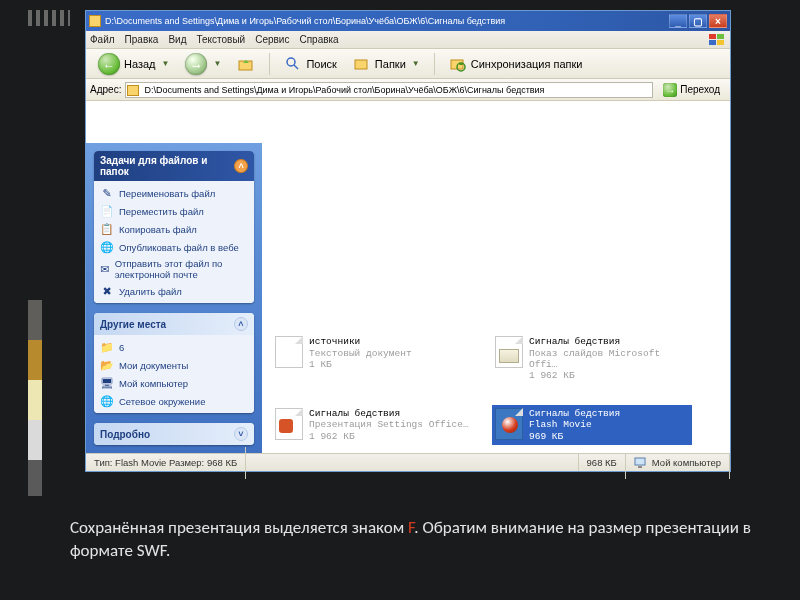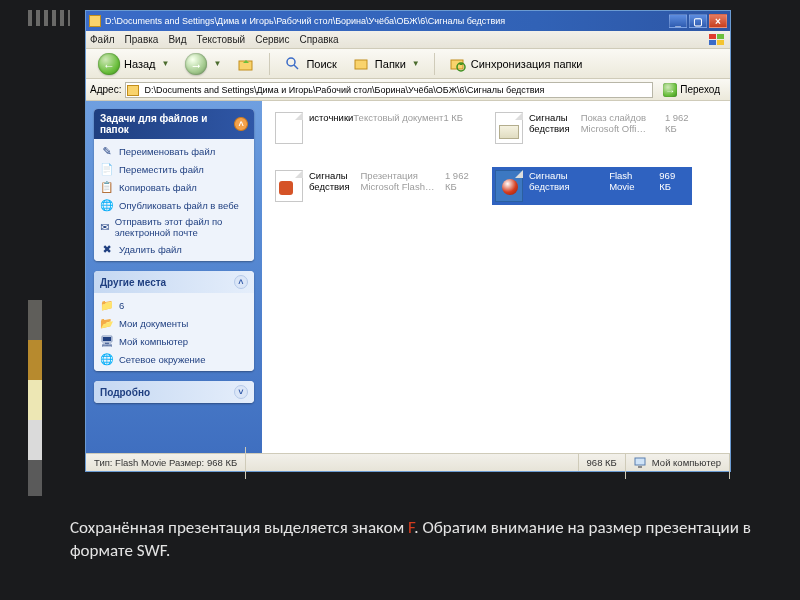--- a/index.html
+++ b/index.html
@@ -23,41 +23,41 @@
   .navcircle.fwd{ filter: grayscale(60%) brightness(1.15);}
   .sep { width:1px; height:22px; background:#cfcbb9; margin:0 4px;}
   .ticon { width:18px; height:18px; display:flex; align-items:center; justify-content:center; }
   .caret { font-size:8px; color:#4a6b2d; margin-left:2px; }
   .addrbar { height:22px; background: linear-gradient(#faf9f4,#ece9db); display:flex; align-items:center; padding:0 4px; gap:4px; border-bottom:1px solid #cfcbb9; font-size:10px;}
   .addrbar input { flex:1; height:16px; border:1px solid #b8b6a7; font-size:9px; padding:0 16px 0 18px; background:#fff; }
   .addr-wrap{ position:relative; flex:1; display:flex; }
   .addr-ico{position:absolute; left:2px; top:3px; width:12px; height:11px; background:#f9d36c; border:1px solid #c28e1c;}
   .go-btn { display:flex; align-items:center; gap:3px; padding:1px 5px; border:1px solid transparent; cursor:default;}
   .go-ico{ width:14px; height:14px; border-radius:3px; background:radial-gradient(circle at 35% 30%,#cfe7b8,#6bbf3d 60%,#3d8f1d); color:#fff; font-size:10px; display:flex; align-items:center; justify-content:center; box-shadow:inset 0 0 1px #2c6a13;}
-  .body { flex:1; display:flex; min-height:0; }
+  .body { flex:1; display:flex; min-height:0;align-items:flex-end; }
   .sidepane { width:176px; background: linear-gradient(180deg,#6f9fe0,#5b8ed6 30%,#3f6fc0); padding:8px; display:flex; flex-direction:column; gap:10px; overflow:hidden;}
   .card { background:#e8eef7; border-radius:4px; overflow:hidden; box-shadow:0 1px 2px #0005;}
   .card-h { background:linear-gradient(90deg,#1f3f80,#2f57a7); color:#fff; font-size:10px; font-weight:bold; padding:4px 6px; display:flex; justify-content:space-between; align-items:center;}
   .card-h.light{ background:linear-gradient(90deg,#c5d8f2,#e5eefb); color:#1f3f80;}
   .chev { width:14px; height:14px; border-radius:50%; background:#dbe6f7; color:#2f57a7; display:flex; align-items:center; justify-content:center; font-size:9px; border:1px solid #b5c9e8;}
   .chev.orange{ background:#f4a24b; color:#fff; border-color:#cc7a1e;}
   .card-b { background:#eef3fb; padding:5px 6px; display:flex; flex-direction:column; gap:4px;}
   .task { display:flex; align-items:center; gap:5px; font-size:9.5px; color:#1f3f80; cursor:default;}
   .task .ti { width:14px; height:14px; display:flex; align-items:center; justify-content:center; font-size:11px;}
   .filepane { flex:1; background:#fff; padding:8px 10px; position:relative;}
   .file-row{ display:flex; gap:20px; flex-wrap:wrap; align-content:flex-start;}
   .fitem{ width:200px; display:flex; gap:6px; font-size:9.5px; padding:3px; }
   .fico{ width:28px; height:32px; flex-shrink:0; position:relative; background:#fff; border:1px solid #c8c8c8; }
   .fico::after{content:"";position:absolute;right:-1px;top:-1px;width:8px;height:8px;background:linear-gradient(135deg,transparent 49%,#ddd 51%);}
   .fico.txt{ }
   .fico.ppt::before{content:"";position:absolute;left:3px;top:10px;width:14px;height:14px;border-radius:3px;background:#d55327;}
   .fico.pptshow::before{content:"";position:absolute;left:3px;top:12px;width:18px;height:12px;background:linear-gradient(#f5f2e0,#e0dcc1);border:1px solid #b3ad8d;}
   .fico.flash{background:#3c78c2;border-color:#2b5fa0;}
   .fico.flash::before{content:"";position:absolute;left:6px;top:8px;width:16px;height:16px;border-radius:50%;background:radial-gradient(circle at 35% 30%,#fff,#d43c1e 55%,#8e1e0b);}
-  .fdesc{ display:flex; flex-direction:row; line-height:1.2; }
+  .fdesc{ display:flex; flex-direction:column; line-height:1.2;font-family:Liberation Mono, monospace; }
   .fname{ color:#000; }
   .ftype,.fsize{ color:#9c9c9c; }
   .fitem.selected{ background:#2f62c0; color:#fff; }
   .fitem.selected .fname,.fitem.selected .ftype,.fitem.selected .fsize{ color:#fff; }
   .statusbar { height:18px; background:linear-gradient(#f2f0ea,#e7e4d8); border-top:1px solid #cfcbb9; display:flex; align-items:center; font-size:9.5px; color:#333; }
   .statusbar .cell{ padding:16px 8px; height:100%; display:flex; align-items:center; border-right:1px solid #cfcbb9;}
   .statusbar .spacer{ flex:1; border-right:1px solid #cfcbb9; height:100%;}
   .caption { position:absolute; left:70px; right:40px; top:517px; color:#e4e4e4; font-size:17px; line-height:1.35; font-family: Calibri, Arial, sans-serif;}
   .caption .F { color:#d43c1e; }
   .caption .swf{}
@@ -240,21 +240,21 @@
               <div class="fdesc">
                 <span class="fname">Сигналы бедствия</span>
                 <span class="ftype">Показ слайдов Microsoft Offi…</span>
                 <span class="fsize">1 962 КБ</span>
               </div>
             </div>
             <div class="fitem">
               <div class="fico ppt"></div>
               <div class="fdesc">
                 <span class="fname">Сигналы бедствия</span>
-                <span class="ftype">Презентация Microsoft Flash…</span>
+                <span class="ftype">Презентация Settings Office…</span>
                 <span class="fsize">1 962 КБ</span>
               </div>
             </div>
             <div class="fitem selected">
               <div class="fico flash"></div>
               <div class="fdesc">
                 <span class="fname">Сигналы бедствия</span>
                 <span class="ftype">Flash Movie</span>
                 <span class="fsize">969 КБ</span>
               </div>

